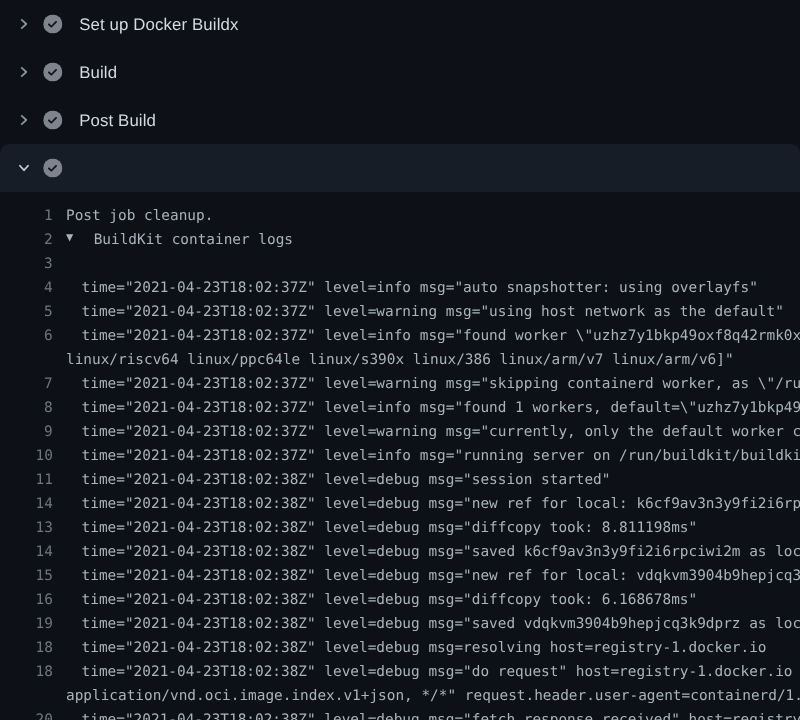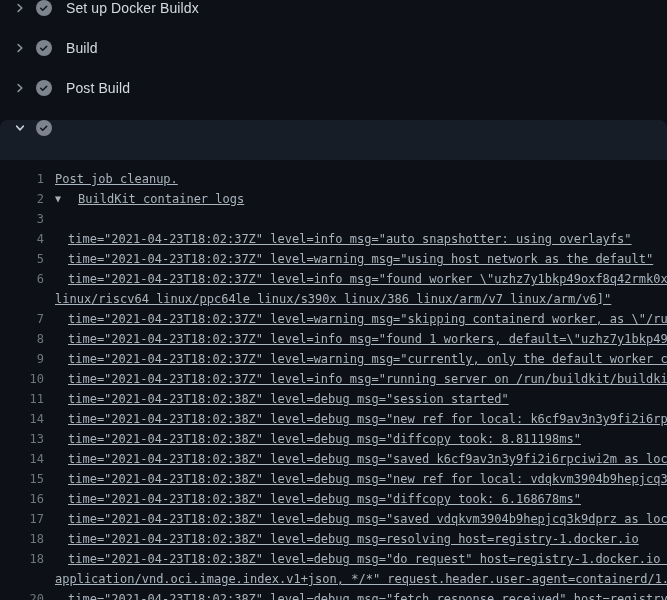--- a/index.html
+++ b/index.html
@@ -19,21 +19,21 @@
     width: 667px; height: 600px;
     background: var(--bg);
     overflow: hidden;
     font-family: "Liberation Sans", sans-serif;
   }
   .viewport { width: 667px; height: 600px; overflow: hidden; }
 
   
   .steps { }
   .step {
-    display: flex; 
+    display: flex; align-items: center;
     height: 40px; padding: 0 12px;
     cursor: pointer;
   }
   .step.expanded {
     background: var(--header-highlight);
     border-radius: 8px 8px 0 0;
   }
   .chev {
     width: 16px; height: 16px; flex: 0 0 auto;
     display: flex; align-items: center; justify-content: center;
@@ -74,21 +74,20 @@
   .marker {
     display: none;
     margin-left: 11px;
     color: var(--log-text);
     font-size: 10px;
     cursor: pointer;
   }
   .text {
     margin-left: 11px;
     color: var(--log-text);
-    text-decoration: underline;
   }
   .line.indent1 .text { margin-left: 24px; }
   .line.group .marker { display: inline; }
   .line.group .text { margin-left: 17px; }
   .line.command .text { color: var(--command-blue); font-weight: bold; }
 </style>
 </head>
 <body>
 
 <div class="viewport">
@@ -252,21 +251,21 @@
     <span class="text">time="2021-04-23T18:02:38Z" level=debug msg="new ref for local: vdqkvm3904b9hepjcq3k9</span>
   </div>
 
   <div class="line plain indent1">
     <span class="num">16</span>
     
     <span class="text">time="2021-04-23T18:02:38Z" level=debug msg="diffcopy took: 6.168678ms"</span>
   </div>
 
   <div class="line plain indent1">
-    <span class="num">17</span>
+    <span class="num">19</span>
     
     <span class="text">time="2021-04-23T18:02:38Z" level=debug msg="saved vdqkvm3904b9hepjcq3k9dprz as local</span>
   </div>
 
   <div class="line plain indent1">
     <span class="num">18</span>
     
     <span class="text">time="2021-04-23T18:02:38Z" level=debug msg=resolving host=registry-1.docker.io</span>
   </div>
 

